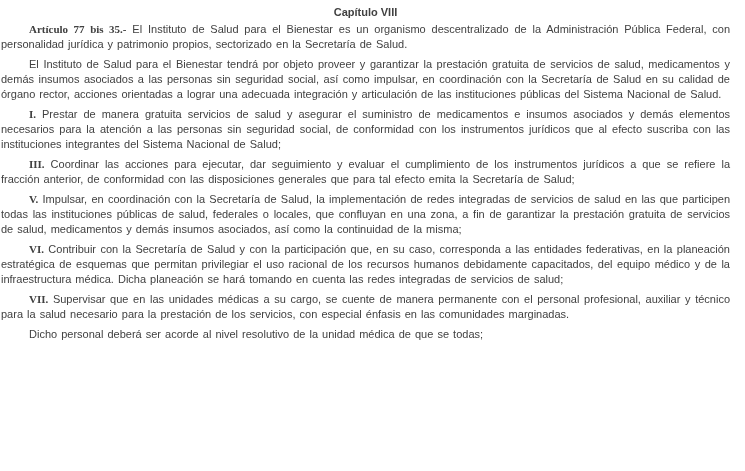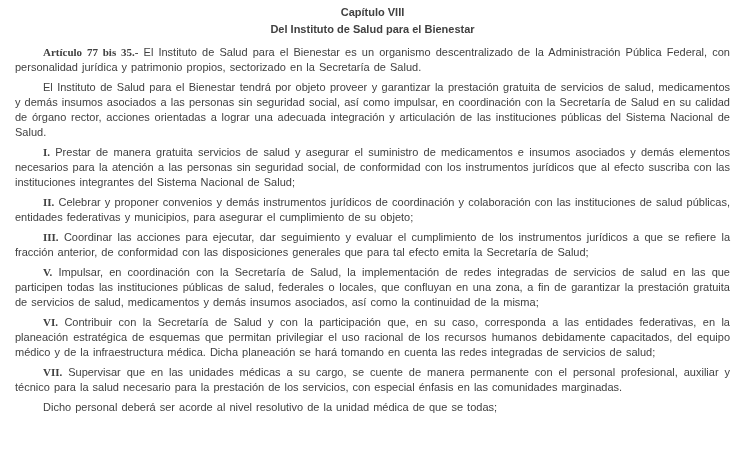--- a/index.html
+++ b/index.html
@@ -5,21 +5,21 @@
   * { margin: 0; padding: 0; box-sizing: border-box; }
   html, body {
     width: 745px;
     height: 471px;
     background: #ffffff;
     overflow: hidden;
   }
   .page {
     width: 745px;
     height: 471px;
-    padding: 4px 15px 0 15px;
+    padding: 4px 15px 0 1px;
     font-family: "Liberation Sans", "DejaVu Sans", sans-serif;
     font-size: 11px;
     line-height: 15px;
     color: #414141;
   }
   .chapter-title,
   .chapter-subtitle {
     text-align: center;
     font-weight: bold;
     font-size: 11px;
@@ -33,30 +33,28 @@
     margin: 0 0 5px 0;
     word-spacing: 1px;
   }
   .para .lead { font-weight: bold; font-family: Liberation Serif, serif; }
 </style>
 </head>
 <body>
 
 <div class="page">
   <div class="chapter-title">Capítulo VIII</div>
-  <div class="chapter-subtitle">Del Instituto de Salud para el Bienestar</div>
 
   <p class="para"><b class="lead">Artículo 77 bis 35.-</b> <span>El Instituto de Salud para el Bienestar es un organismo descentralizado de la Administración Pública Federal, con personalidad jurídica y patrimonio propios, sectorizado en la Secretaría de Salud.</span></p>
 
   <p class="para"><b class="lead"></b> <span>El Instituto de Salud para el Bienestar tendrá por objeto proveer y garantizar la prestación gratuita de servicios de salud, medicamentos y demás insumos asociados a las personas sin seguridad social, así como impulsar, en coordinación con la Secretaría de Salud en su calidad de órgano rector, acciones orientadas a lograr una adecuada integración y articulación de las instituciones públicas del Sistema Nacional de Salud.</span></p>
 
 
   <p class="para"><b class="lead">I.</b> <span>Prestar de manera gratuita servicios de salud y asegurar el suministro de medicamentos e insumos asociados y demás elementos necesarios para la atención a las personas sin seguridad social, de conformidad con los instrumentos jurídicos que al efecto suscriba con las instituciones integrantes del Sistema Nacional de Salud;</span></p>
 
-  <p class="para"><b class="lead">II.</b> <span>Celebrar y proponer convenios y demás instrumentos jurídicos de coordinación y colaboración con las instituciones de salud públicas, entidades federativas y municipios, para asegurar el cumplimiento de su objeto;</span></p>
 
   <p class="para"><b class="lead">III.</b> <span>Coordinar las acciones para ejecutar, dar seguimiento y evaluar el cumplimiento de los instrumentos jurídicos a que se refiere la fracción anterior, de conformidad con las disposiciones generales que para tal efecto emita la Secretaría de Salud;</span></p>
 
 
   <p class="para"><b class="lead">V.</b> <span>Impulsar, en coordinación con la Secretaría de Salud, la implementación de redes integradas de servicios de salud en las que participen todas las instituciones públicas de salud, federales o locales, que confluyan en una zona, a fin de garantizar la prestación gratuita de servicios de salud, medicamentos y demás insumos asociados, así como la continuidad de la misma;</span></p>
 
   <p class="para"><b class="lead">VI.</b> <span>Contribuir con la Secretaría de Salud y con la participación que, en su caso, corresponda a las entidades federativas, en la planeación estratégica de esquemas que permitan privilegiar el uso racional de los recursos humanos debidamente capacitados, del equipo médico y de la infraestructura médica. Dicha planeación se hará tomando en cuenta las redes integradas de servicios de salud;</span></p>
 
   <p class="para"><b class="lead">VII.</b> <span>Supervisar que en las unidades médicas a su cargo, se cuente de manera permanente con el personal profesional, auxiliar y técnico para la salud necesario para la prestación de los servicios, con especial énfasis en las comunidades marginadas.</span></p>
 

